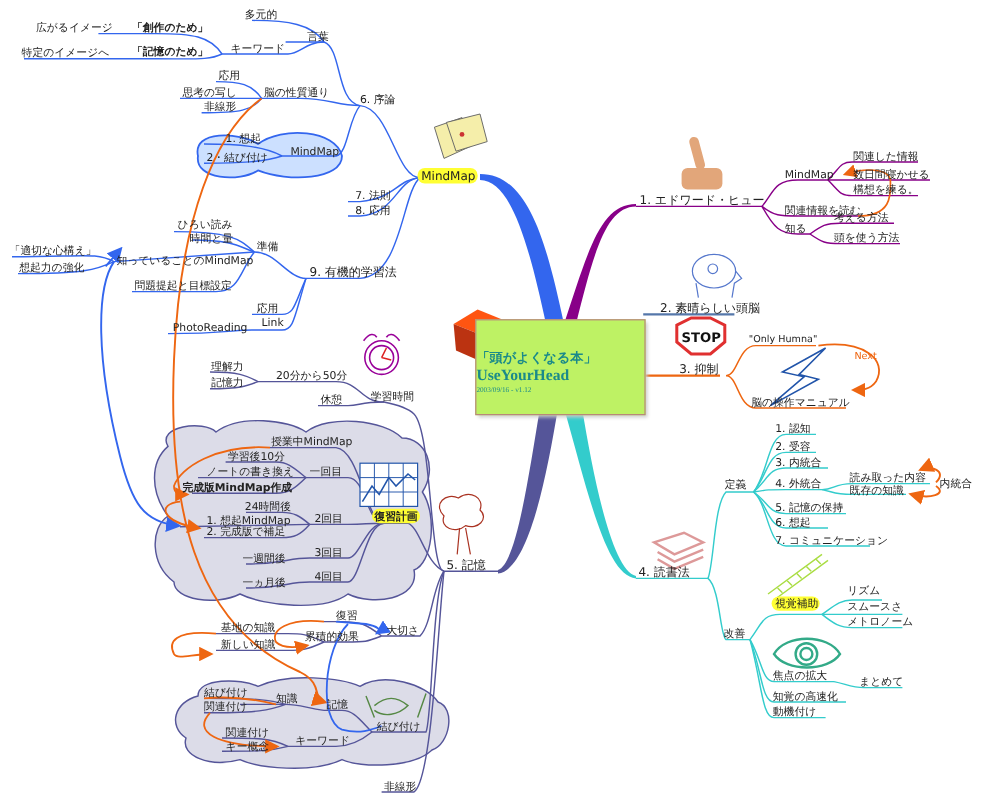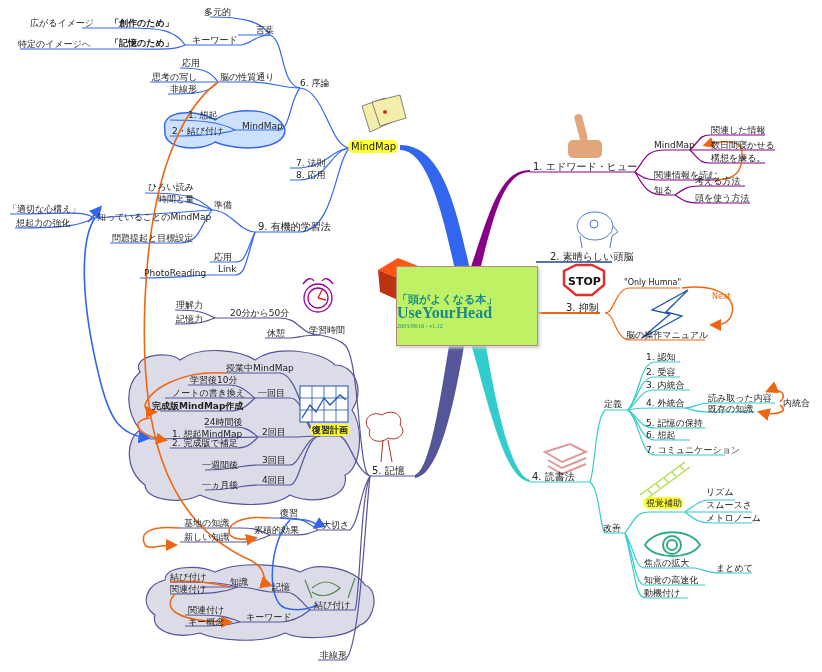--- a/index.html
+++ b/index.html
@@ -3,21 +3,21 @@
 <meta charset="utf-8">
 <style>
   html,body{margin:0;padding:0;background:#fff;}
   body{width:822px;height:672px;overflow:hidden;font-family:"DejaVu Sans","Liberation Sans",sans-serif;}
   #map{position:absolute;left:0;top:0;width:822px;height:672px;}
   svg text{font-family:"DejaVu Sans","Liberation Sans",sans-serif;font-size:9px;fill:#222;}
   svg text.bold{font-weight:bold;}
   svg text.main{font-size:10px;}
   .center-box{position:absolute;left:396px;top:266px;width:140px;height:78px;border:1px solid #b8887a;background:#bef264;box-shadow:2px 2px 3px #ccc;text-align:left;font-family:Liberation Serif, serif;}
   .center-title{margin-top:26px;font-size:11px;font-weight:bold;color:#1a8a8a;line-height:13px;}
-  .center-sub{font-size:16px;font-weight:bold;color:#1a8a8a;line-height:13px;}
+  .center-sub{font-size:13px;font-weight:bold;color:#1a8a8a;line-height:13px;}
   .center-date{font-size:6px;color:#1a8a8a;margin-top:4px;}
 </style>
 </head>
 <body>
 
 <svg id="map" viewBox="0 0 822 672">
   <defs>
     <marker id="arrOrange" markerWidth="8" markerHeight="8" refX="6" refY="4" orient="auto">
         <path d="M0,0 L8,4 L0,8 Z" fill="#ee6611"></path>
       </marker>

